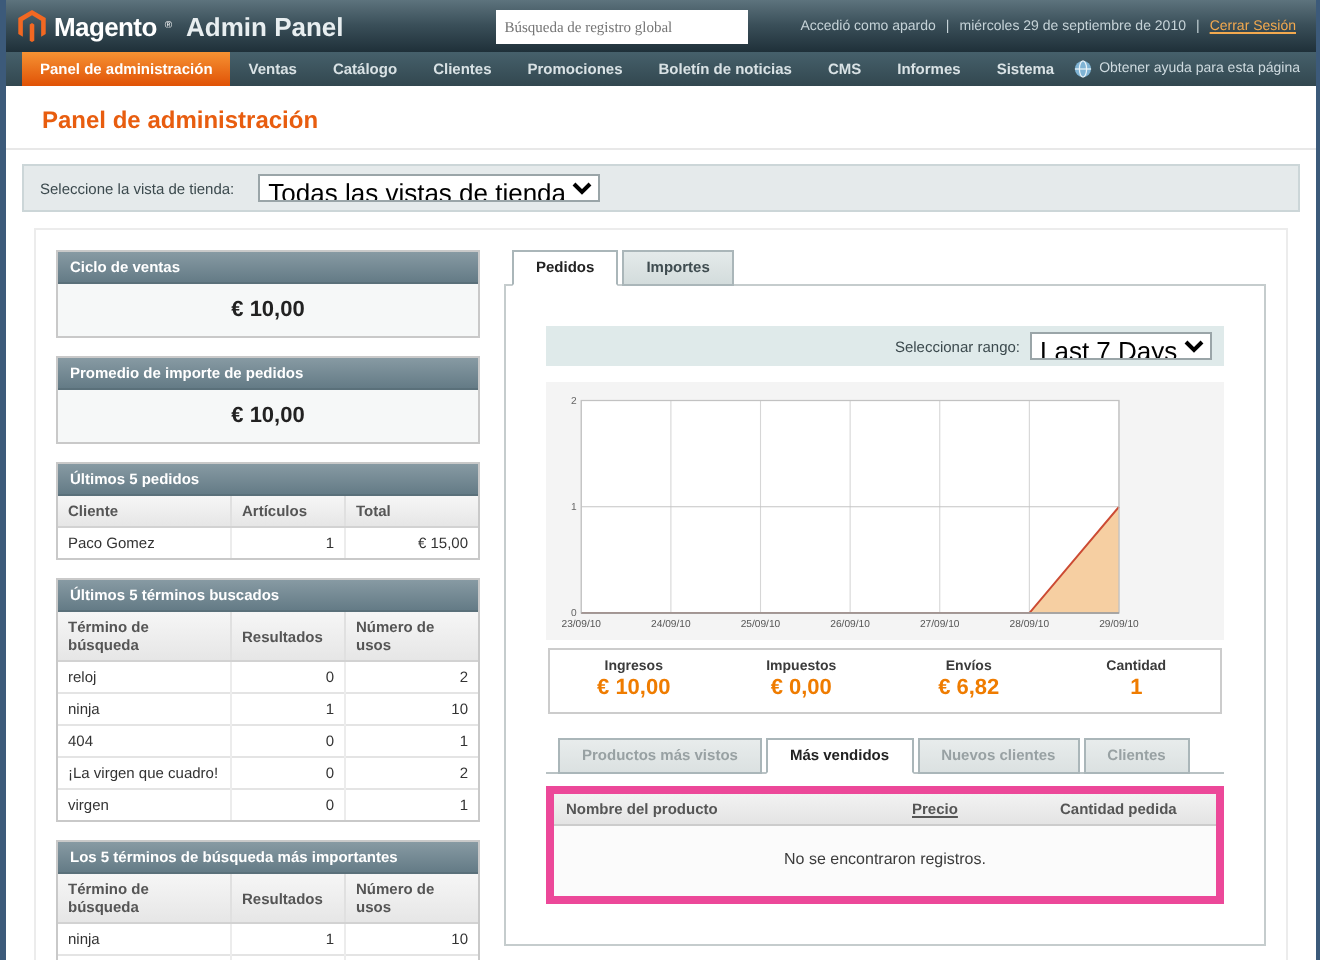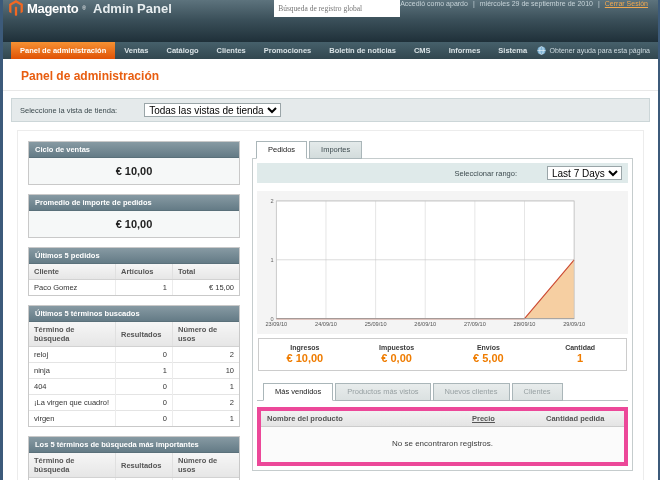--- a/index.html
+++ b/index.html
@@ -1,21 +1,21 @@
 <!DOCTYPE html>
 <html><head>
 <meta charset="utf-8">
 <style>
   html,body{margin:0;padding:0;width:660px;height:480px;overflow:hidden;background:#fff;
     font-family:"Liberation Sans","DejaVu Sans",sans-serif;}
   .page{width:660px;height:480px;box-sizing:border-box;border-left:3px solid #3c5a7a;
     border-right:2px solid #3c5a7a;background:#fff;overflow:hidden;}
 
   
-  .topbar{height:26px;display:flex;align-items:flex-start;gap:0;padding:0 10px 16px 6px;
+  .topbar{height:26px;display:flex;align-items:center;gap:26px;padding:0 10px 0 6px;
     background:linear-gradient(180deg,#5d737d 0%,#3a4f59 48%,#1f3039 100%);}
   .logo{display:flex;align-items:center;gap:4px;}
   .logo-title{color:#fff;font-size:13px;font-weight:bold;letter-spacing:-.3px;}
   .logo-tm{color:#fff;font-size:5px;vertical-align:super;}
   .logo-sub{color:#e8eef0;font-size:13px;font-weight:bold;margin-left:3px;}
   .global-search{margin-left:auto;width:118px;height:13px;font-size:7.5px;border:1px solid #fff;
     padding:1px 3px;color:#555;box-sizing:content-box;font-family:Liberation Serif, serif;}
   .user-info{font-size:7px;color:#c6d3d8;display:flex;align-items:center;gap:5px;white-space:nowrap;}
   .logout{color:#f3a94f;text-decoration:underline;cursor:pointer;}
 
@@ -25,46 +25,46 @@
   .nav-item{font-size:7.5px;font-weight:bold;color:#d9e2e5;padding:0 9px;line-height:17px;cursor:pointer;}
   .nav-item.active{background:linear-gradient(#f69233,#e05206);color:#fff;}
   .nav-help{margin-left:auto;display:flex;align-items:center;gap:4px;font-size:7px;color:#cfdbe0;cursor:pointer;}
 
   
   .titlebar{padding:10px 0 7px 18px;border-bottom:1px solid #e8e8e8;background:#fff;}
   .titlebar h1{margin:0;font-size:12px;color:#e85d0f;font-weight:bold;}
 
   
   .storebar{margin:7px 8px 0;background:#e5eaeb;border:1px solid #ccd6d8;padding:4px 8px;
-    font-size:7.5px;color:#3c4a4e;display:flex;align-items:center;gap:2px;}
-  select{font-size:10px;height:14px;border:1px solid #9aa5a8;background:#fff;font-family:inherit;margin-left:25px;}
+    font-size:7.5px;color:#3c4a4e;display:flex;align-items:center;gap:12px;}
+  select{font-size:13px;height:14px;border:1px solid #9aa5a8;background:#fff;font-family:inherit;}
 
   
   .content{display:flex;gap:12px;margin:8px 14px 0;border:1px solid #ececec;padding:10px;background:#fff;}
   .sidebar{width:212px;flex:none;}
   .box{border:1px solid #c9c9c9;margin-bottom:9px;background:#fff;}
   .box-head{background:linear-gradient(#879aa3,#647b86);color:#fff;font-size:7.5px;font-weight:bold;
     padding:3px 6px;border-bottom:1px solid #5a707a;}
   .box-value{background:#f6f8f8;text-align:center;font-size:11px;font-weight:bold;color:#222;padding:7px 0;}
   .box table{width:100%;border-collapse:collapse;font-size:7.5px;color:#333;}
   .box th{background:linear-gradient(#f6f6f6,#e6e6e6);color:#555;font-weight:bold;text-align:left;
     padding:3px 5px;border-bottom:1px solid #d2d2d2;border-left:1px solid #e0e0e0;}
   .box th:first-child{border-left:none;margin-left:36px;}
   .box td{padding:3px 5px;border-top:1px solid #e4e4e4;border-left:1px solid #ececec;background:#fff;}
   .box td:first-child{border-left:none;}
   .box th:nth-child(2),.box td:nth-child(2){width:46px;}
   .box th:nth-child(3),.box td:nth-child(3){width:56px;}
   .num{text-align:right;margin-left:48px;}
 
   .mainpanel{flex:1;min-width:0;}
   .tabstrip{display:flex;gap:2px;padding-left:4px;position:relative;z-index:2;}
-  .tab{font-size:7.5px;font-weight:normal;padding:3px 11px 4px;border:1px solid #aab6b9;
+  .tab{font-size:7.5px;font-weight:bold;padding:3px 11px 4px;border:1px solid #aab6b9;
     background:linear-gradient(#e4eaea,#d3dcdc);color:#3f4c50;cursor:pointer;margin-bottom:-1px;text-align:center;}
   .tab.active{background:#fff;color:#222;border-bottom:1px solid #fff;}
-  .panelbox{border:1px solid #c5cccd;background:#fff;padding:4px;position:relative;z-index:1;}
+  .panelbox{border:1px solid #c5cccd;background:#fff;padding:20px;position:relative;z-index:1;}
   .rangebar{background:#dfeaea;padding:3px 6px;display:flex;justify-content:flex-end;align-items:center;
     gap:5px;font-size:7.5px;color:#3c4a4e;}
   .chart-wrap{margin:8px 0 4px;background:#f4f4f4;padding:3px 2px 1px;}
   .chart-wrap svg{display:block;width:calc(100% - 38px);}
   .statsrow{border:1px solid #ccc;display:flex;padding:5px 0 6px;margin:4px 1px 0;background:#fff;}
   .stat{flex:1;text-align:center;}
   .stat-label{font-size:7px;font-weight:bold;color:#3b3b3b;}
   .stat-value{font-size:11px;font-weight:bold;color:#ef7c00;margin-top:1px;}
   .tabstrip.inner{margin-top:12px;border-bottom:1px solid #b9c2c4;padding-left:6px;}
   #bottom-tabs .tab:not(.active){color:#98a1a3;background:linear-gradient(#e8ecec,#dbe1e1);}
@@ -272,30 +272,30 @@
             <div class="stat">
               <div class="stat-label">Ingresos</div>
               <div class="stat-value">€ 10,00</div>
             </div>
             <div class="stat">
               <div class="stat-label">Impuestos</div>
               <div class="stat-value">€ 0,00</div>
             </div>
             <div class="stat">
               <div class="stat-label">Envíos</div>
-              <div class="stat-value">€ 5,00</div>
+              <div class="stat-value">€ 6,82</div>
             </div>
             <div class="stat">
               <div class="stat-label">Cantidad</div>
               <div class="stat-value">1</div>
             </div>
           </div>
         <div class="tabstrip inner" id="bottom-tabs">
+            <div class="tab">Productos más vistos</div>
             <div class="tab active">Más vendidos</div>
-            <div class="tab">Productos más vistos</div>
             <div class="tab">Nuevos clientes</div>
             <div class="tab">Clientes</div>
           </div>
         <table class="ptable">
             <thead>
               <tr>
                 <th>Nombre del producto</th>
                 <th>Precio</th>
                 <th>Cantidad pedida</th>
               </tr>

